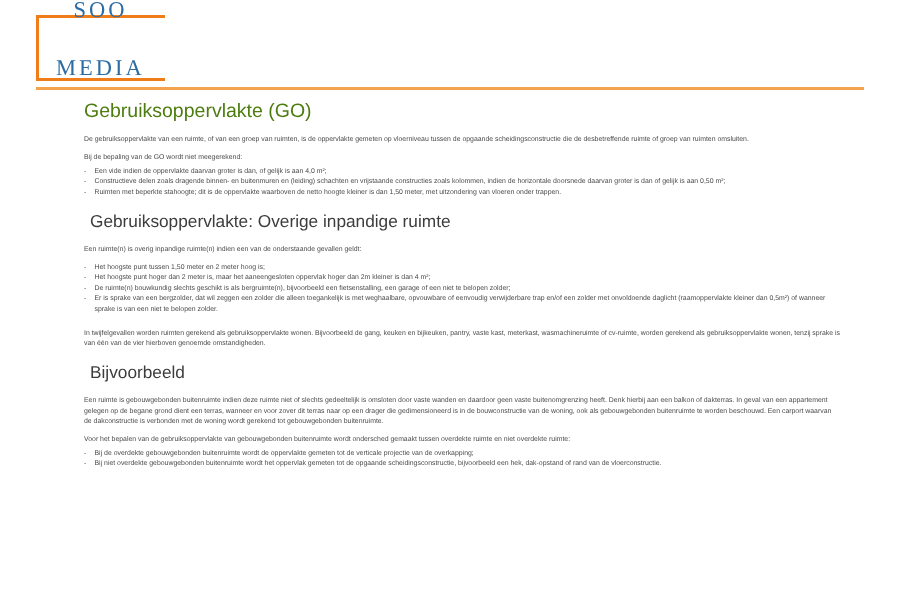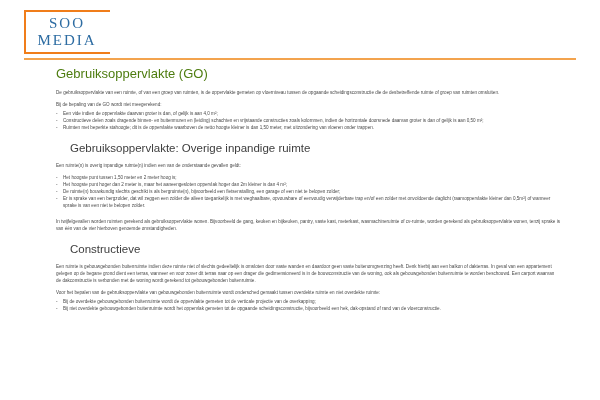--- a/index.html
+++ b/index.html
@@ -59,37 +59,38 @@
   }
   .logo-text {
     position: absolute;
     left: 0;
     top: 0;
     width: 86px;
     height: 44px;
     display: flex;
     flex-direction: column;
     align-items: center;
-    justify-content: center;
+    justify-content: flex-end;
     line-height: 1.0;
+    gap: 12px;
   }
   .logo-soo {
     font-family: "Liberation Serif", serif;
     font-size: 15px;
     letter-spacing: 2px;
     color: #2d6ca2;
     font-weight: 400;
   }
   .logo-media {
     font-family: "Liberation Serif", serif;
     font-size: 15px;
     letter-spacing: 2px;
     color: #2d6ca2;
     font-weight: 400;
-    margin-top: 2px;
+    margin-top: 12px;
   }
   .orange-rule {
     position: absolute;
     left: 24px;
     right: 24px;
     top: 58px;
     height: 2px;
     background: #f3a34d;
   }
   .content {
@@ -104,21 +105,21 @@
     font-weight: 400;
     color: #4d7c0f;
     margin: 0 0 7px 0;
     line-height: 1.2;
   }
   h2.doc-h2 {
     font-family: "Liberation Sans", sans-serif;
     font-size: 11.5px;
     font-weight: 400;
     color: #3d3d3d;
-    margin: 11px 0 6px 14px;
+    margin: 11px 0 6px 4px;
     line-height: 1.2;
   }
   p.doc-p {
     font-family: "Liberation Sans", sans-serif;
     font-size: 4.6px;
     line-height: 1.55;
     color: #4a4a4a;
     margin: 0 0 5px 0;
     text-align: left;
   }
@@ -182,21 +183,21 @@
     <p class="doc-p">Een ruimte(n) is overig inpandige ruimte(n) indien een van de onderstaande gevallen geldt:</p>
     <ul class="bullets">
       <li>Het hoogste punt tussen 1,50 meter en 2 meter hoog is;</li>
       <li>Het hoogste punt hoger dan 2 meter is, maar het aaneengesloten oppervlak hoger dan 2m kleiner is dan 4 m²;</li>
       <li>De ruimte(n) bouwkundig slechts geschikt is als bergruimte(n), bijvoorbeeld een fietsenstalling, een garage of een niet te belopen zolder;</li>
       <li>Er is sprake van een bergzolder, dat wil zeggen een zolder die alleen toegankelijk is met weghaalbare, opvouwbare of eenvoudig verwijderbare trap en/of een zolder met onvoldoende daglicht (raamoppervlakte kleiner dan 0,5m²) of wanneer sprake is van een niet te belopen zolder.</li>
     </ul>
     <div class="spacer-sm"></div>
     <p class="doc-p">In twijfelgevallen worden ruimten gerekend als gebruiksoppervlakte wonen. Bijvoorbeeld de gang, keuken en bijkeuken, pantry, vaste kast, meterkast, wasmachineruimte of cv-ruimte, worden gerekend als gebruiksoppervlakte wonen, tenzij sprake is van één van de vier hierboven genoemde omstandigheden.</p>
 
-    <h2 class="doc-h2">Constructieve</h2>
+    <h2 class="doc-h2">Bijvoorbeeld</h2>
     <p class="doc-p">Een ruimte is gebouwgebonden buitenruimte indien deze ruimte niet of slechts gedeeltelijk is omsloten door vaste wanden en daardoor geen vaste buitenomgrenzing heeft. Denk hierbij aan een balkon of dakterras. In geval van een appartement gelegen op de begane grond dient een terras, wanneer en voor zover dit terras naar op een drager die gedimensioneerd is in de bouwconstructie van de woning, ook als gebouwgebonden buitenruimte te worden beschouwd. Een carport waarvan de dakconstructie is verbonden met de woning wordt gerekend tot gebouwgebonden buitenruimte.</p>
     <p class="doc-p tight">Voor het bepalen van de gebruiksoppervlakte van gebouwgebonden buitenruimte wordt ondersched gemaakt tussen overdekte ruimte en niet overdekte ruimte:</p>
     <ul class="bullets">
       <li>Bij de overdekte gebouwgebonden buitenruimte wordt de oppervlakte gemeten tot de verticale projectie van de overkapping;</li>
       <li>Bij niet overdekte gebouwgebonden buitenruimte wordt het oppervlak gemeten tot de opgaande scheidingsconstructie, bijvoorbeeld een hek, dak-opstand of rand van de vloerconstructie.</li>
     </ul>
 
   </div>
 </div>
 

